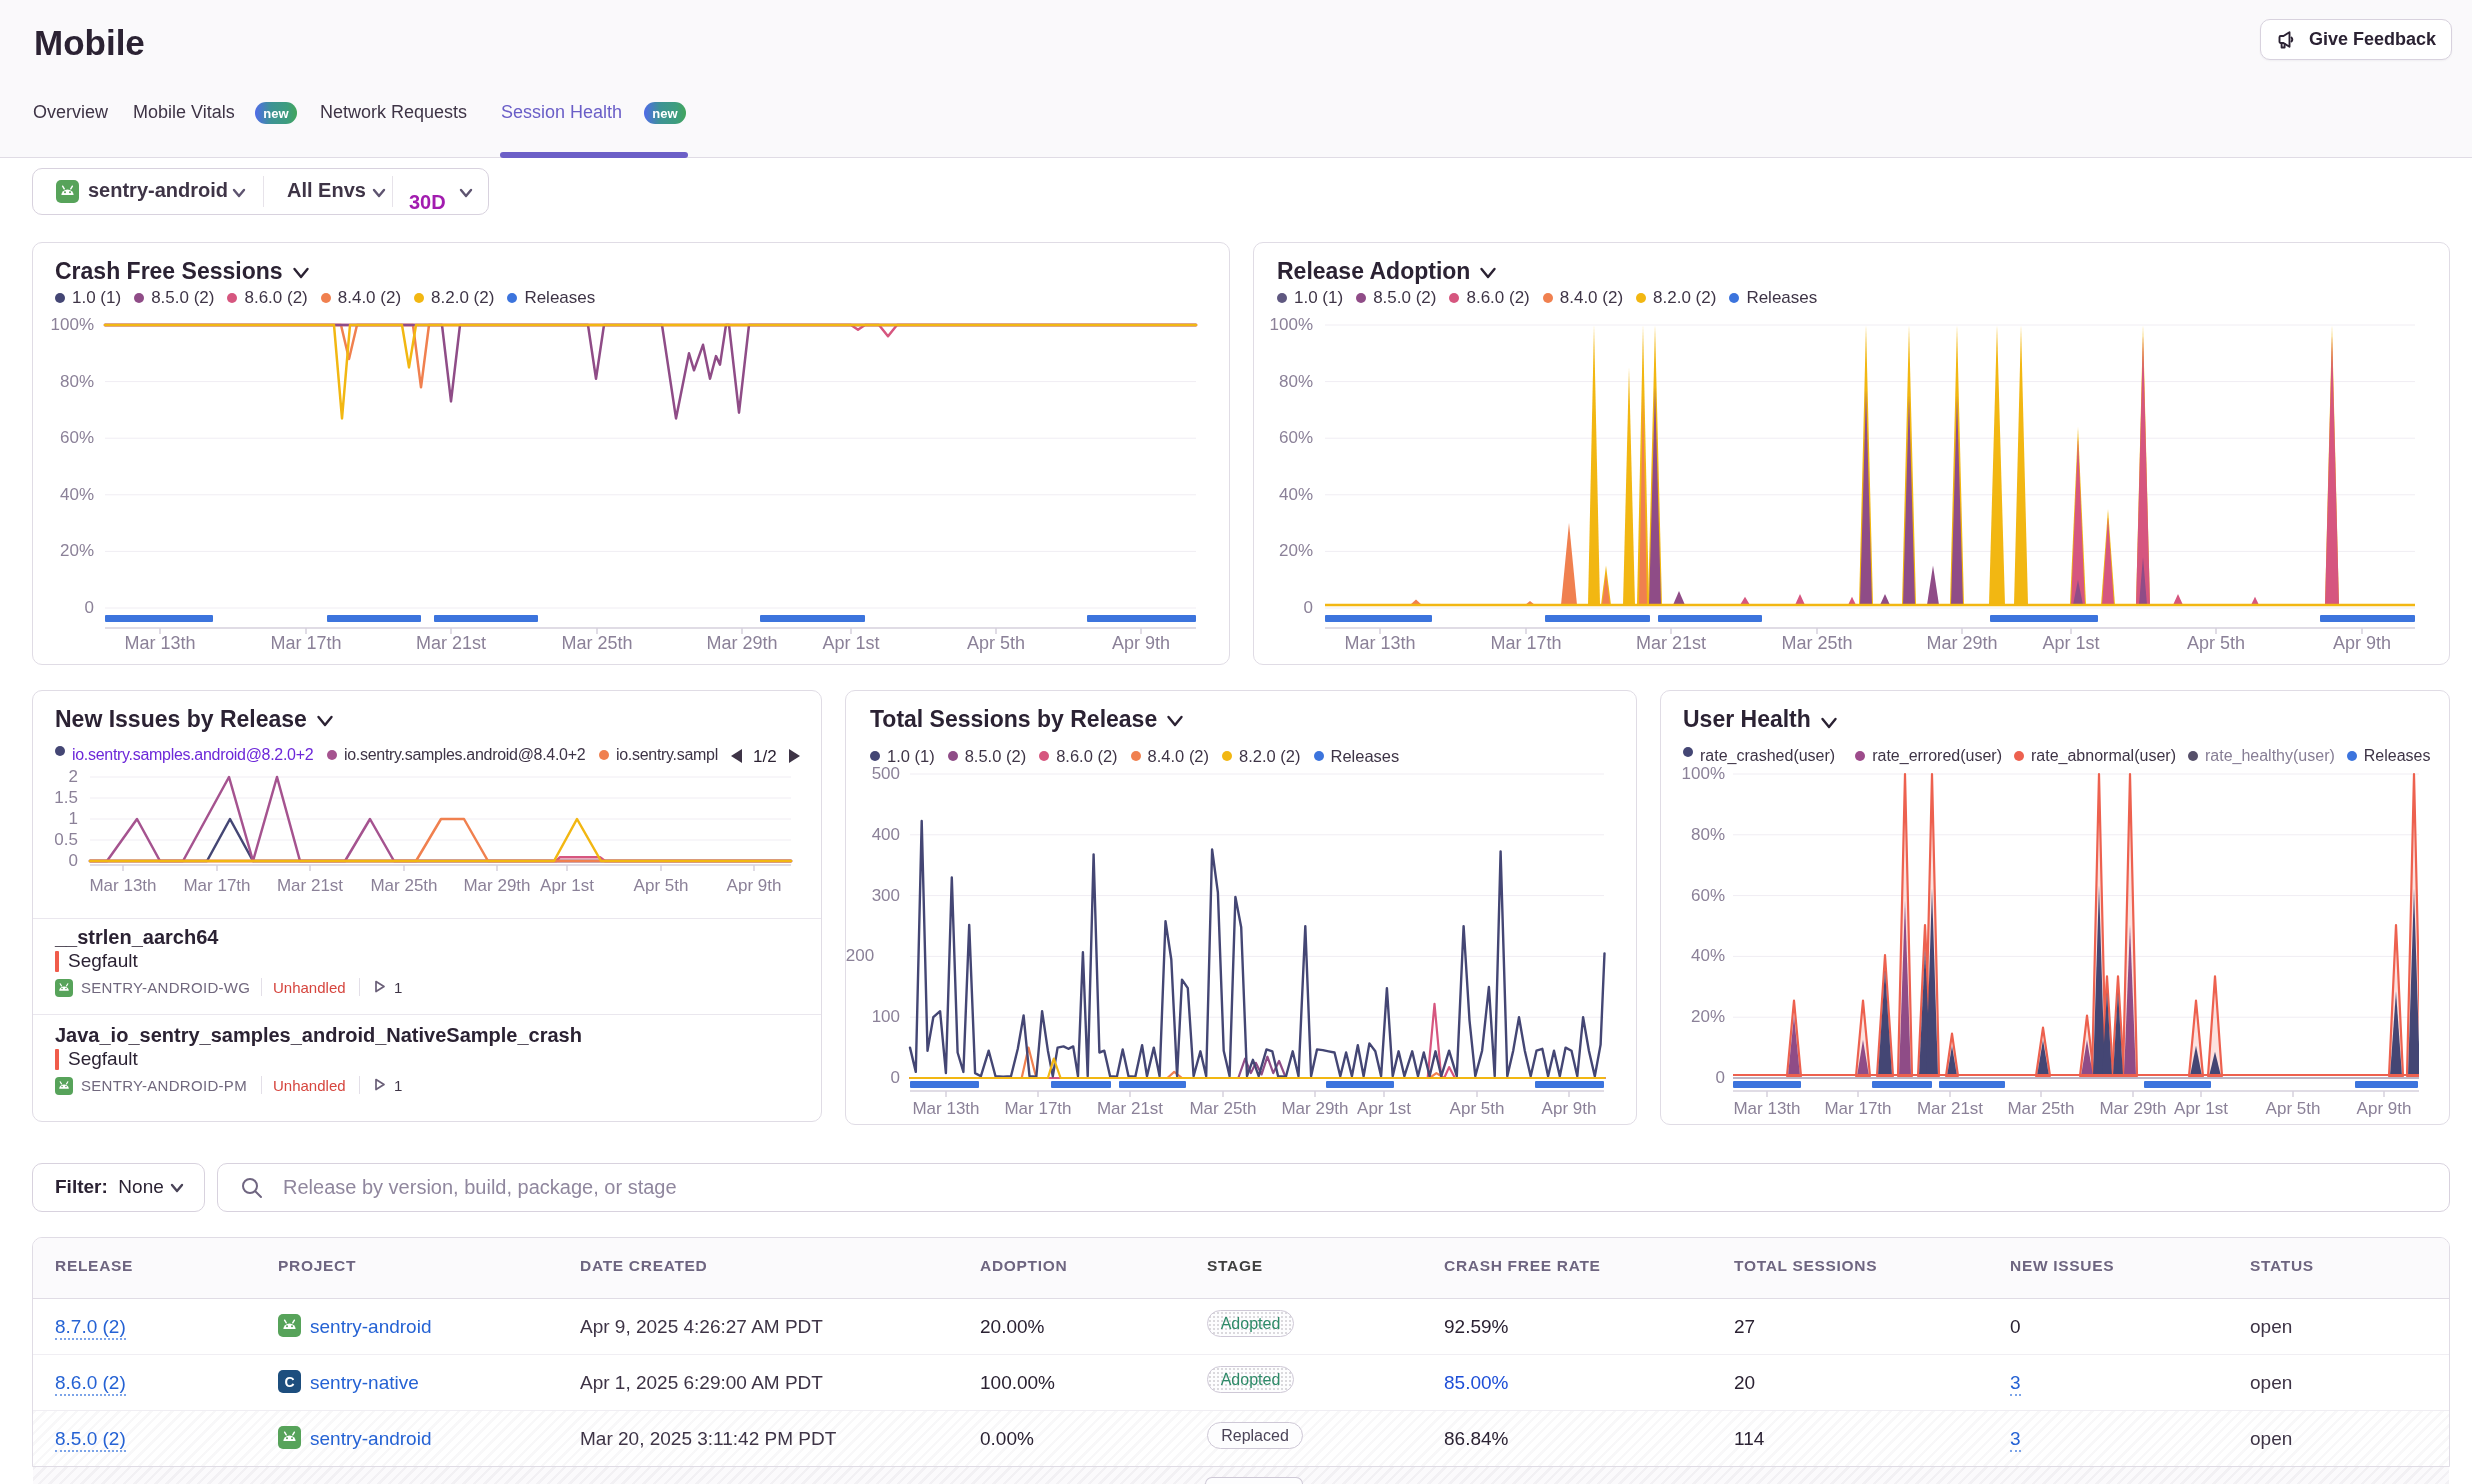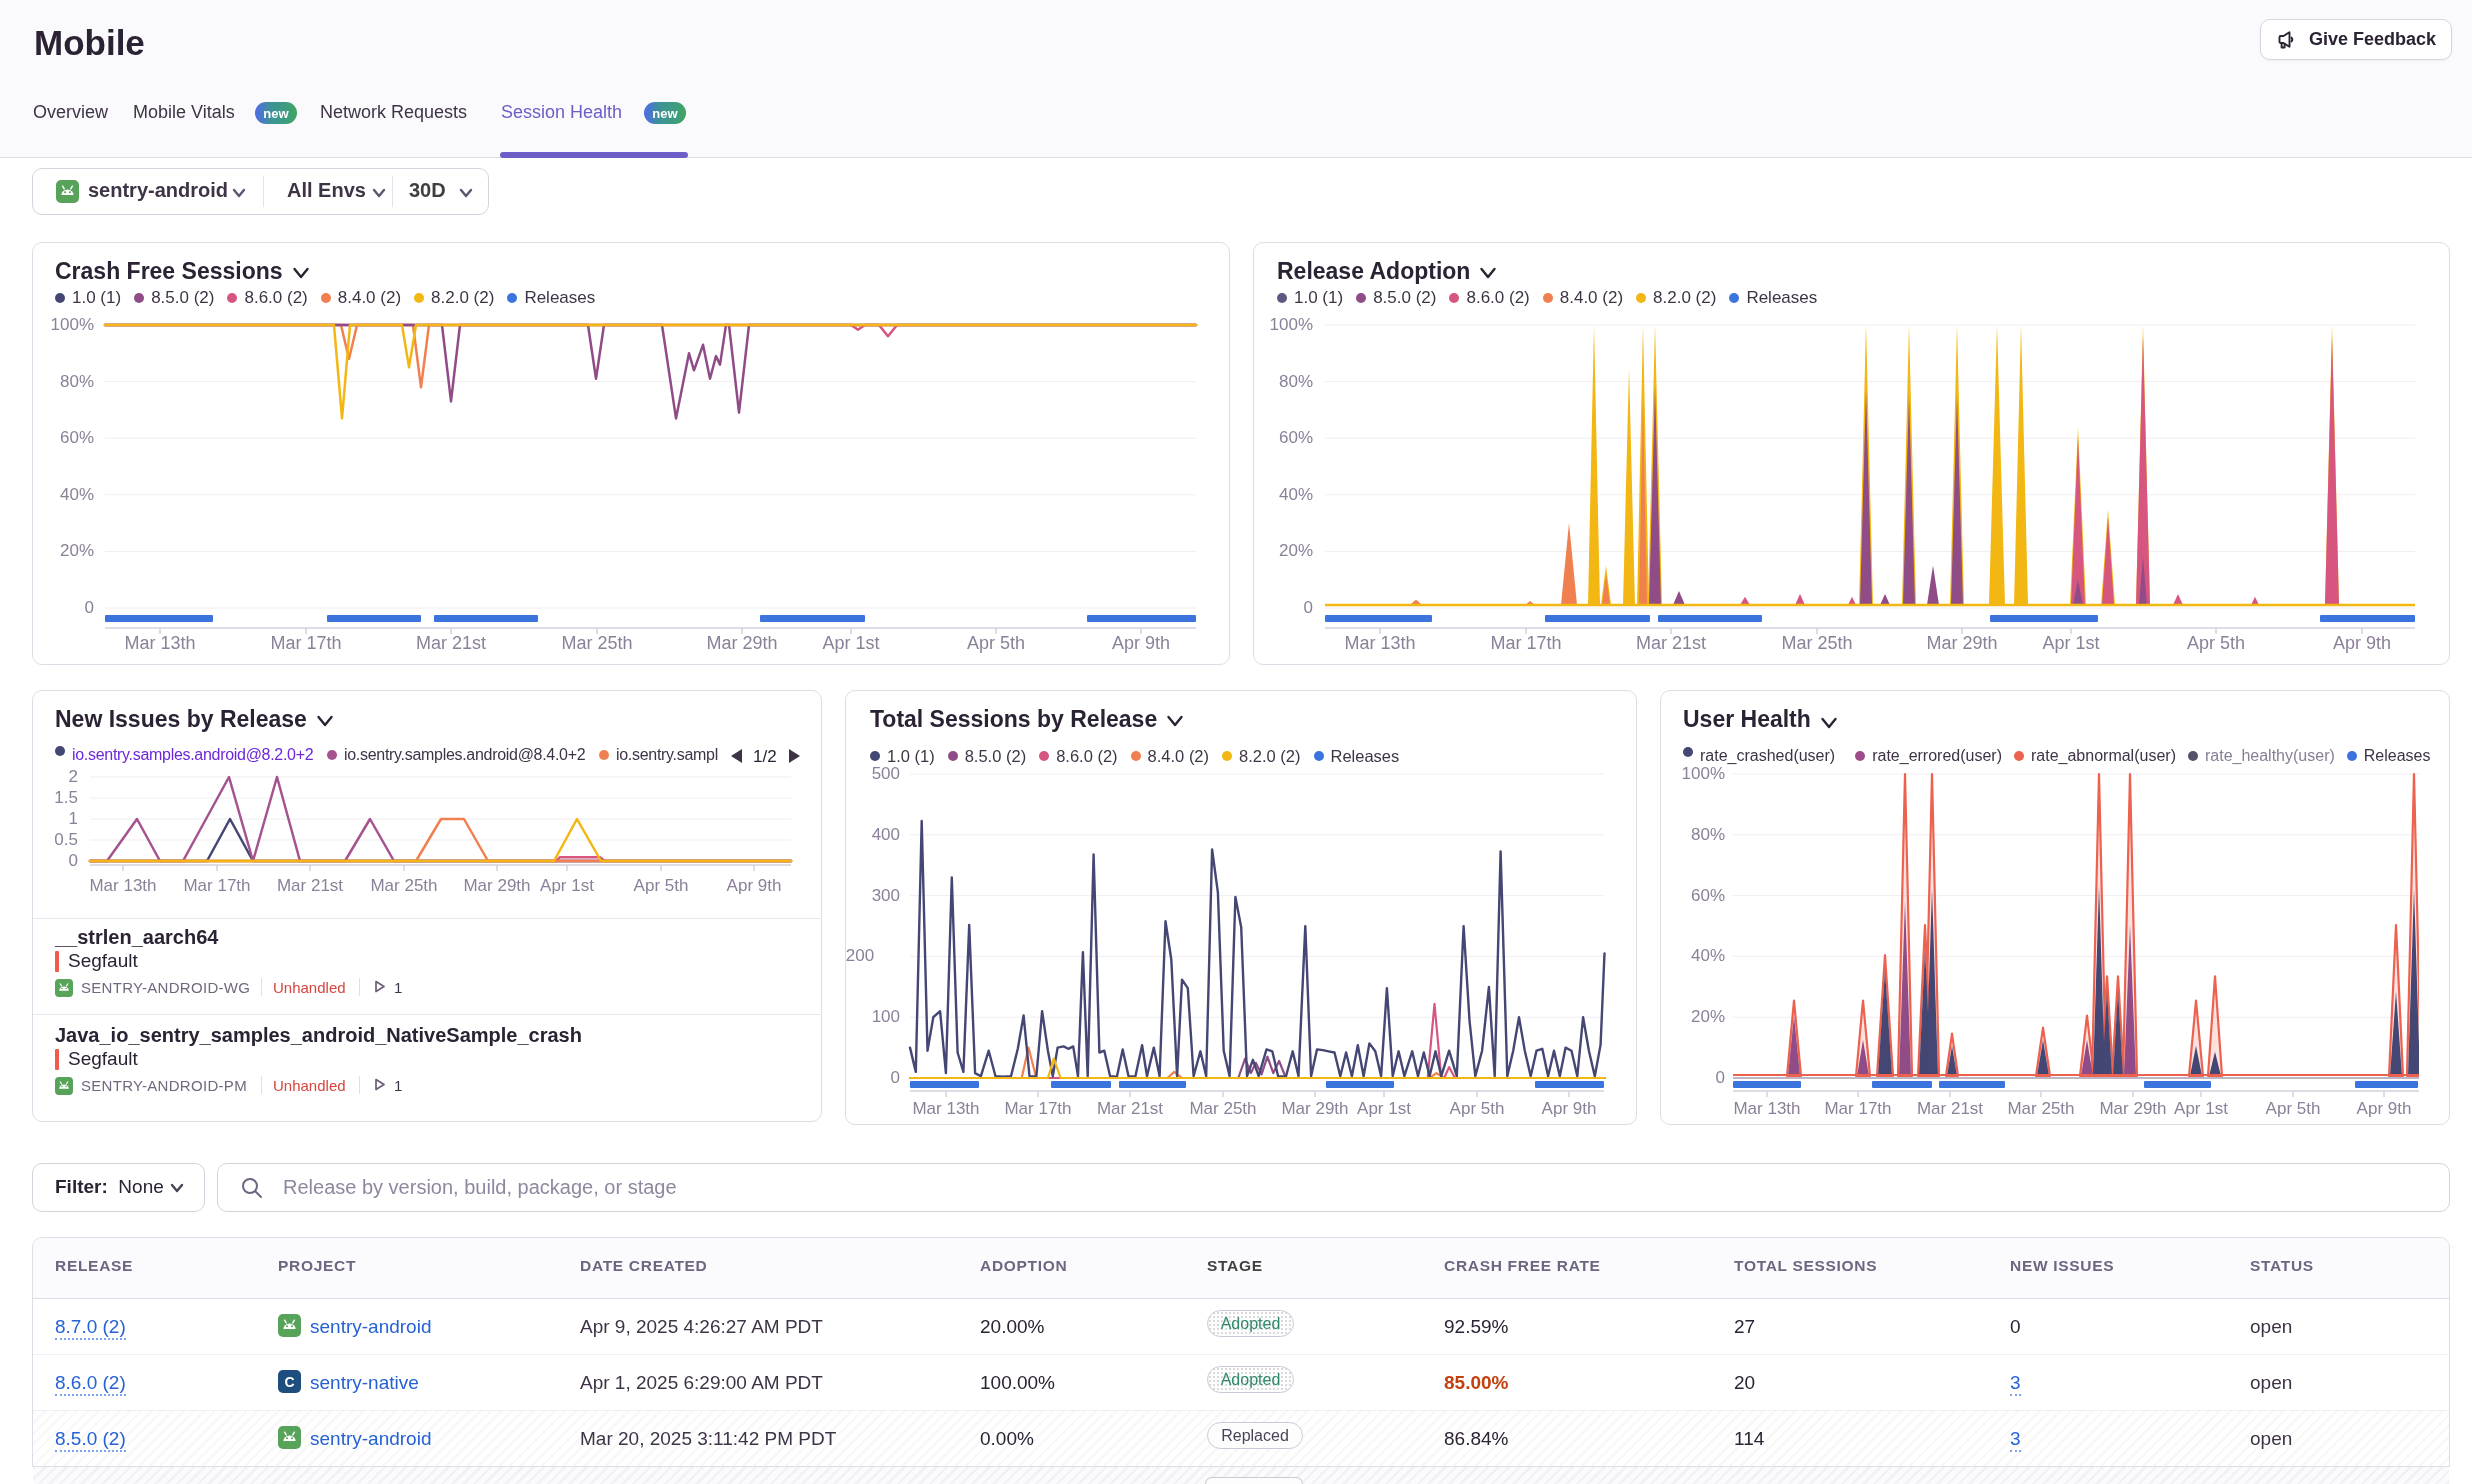--- a/index.html
+++ b/index.html
@@ -38,21 +38,21 @@
       </g>
     </svg>
 <div style="position:absolute;left:88px;top:179px;font-size:20px;color:#3E3446;font-weight:700;white-space:nowrap;">sentry-android</div>
 <svg style="position:absolute;left:230px;top:185px;" width="18" height="14" viewBox="230 185 18 14" fill="none">
       <path d="M234 190 L239 196 L244 190" stroke="#5E5470" stroke-width="2.4" stroke-linecap="round" stroke-linejoin="round"></path>
     </svg>
 <div style="position:absolute;left:287px;top:179px;font-size:20px;color:#3E3446;font-weight:700;white-space:nowrap;">All Envs</div>
 <svg style="position:absolute;left:370px;top:185px;" width="18" height="14" viewBox="370 185 18 14" fill="none">
       <path d="M374 190 L379 196 L384 190" stroke="#5E5470" stroke-width="2.4" stroke-linecap="round" stroke-linejoin="round"></path>
     </svg>
-<div style="position:absolute;left:409px;top:179px;font-size:20px;color:#404040;font-weight:700;white-space:nowrap;">30D</div>
+<div style="position:absolute;left:409px;top:191px;font-size:20px;color:#a21caf;font-weight:700;white-space:nowrap;">30D</div>
 <svg style="position:absolute;left:457px;top:185px;" width="18" height="14" viewBox="457 185 18 14" fill="none">
       <path d="M461 190 L466 196 L471 190" stroke="#5E5470" stroke-width="2.4" stroke-linecap="round" stroke-linejoin="round"></path>
     </svg>
 <div style="position:absolute;left:32px;top:242px;width:1198px;height:423px;background:#fff;border:1px solid #E0DCE5;border-radius:10px;box-sizing:border-box;"></div>
 <div style="position:absolute;left:55px;top:258px;display:flex;align-items:center;font-size:23px;font-weight:700;color:#2B2233;">Crash Free Sessions<svg width="20" height="20" viewBox="0 0 20 20" fill="none" style="margin-left:8px;margin-top:3px;">
         <path d="M3.5 6.0 L10 14.0 L16.5 6.0" stroke="#2B2233" stroke-width="2.4" stroke-linecap="round" stroke-linejoin="round"></path>
       </svg></div>
 <div style="position:absolute;left:55px;top:288px;height:20px;display:flex;align-items:center;font-size:17px;white-space:nowrap;">
       <span style="display:inline-flex;align-items:center;margin-right:13px;">
         <span style="width:10px;height:10px;border-radius:50%;background:#444674;margin-right:7px;flex:none;"></span>
@@ -544,21 +544,21 @@
 <div style="position:absolute;left:33px;top:1354px;width:2416px;height:1px;background:#F0EEF3;"></div>
 <div style="position:absolute;left:55px;top:1372px;font-size:19px;color:#3E3446;font-weight:400;white-space:nowrap;"><span style="color:#2562D4;border-bottom:2px dotted #7CA4E8;padding-bottom:1px;">8.6.0 (2)</span></div>
 <svg style="position:absolute;left:278px;top:1370px;" width="23" height="23" viewBox="0 0 23 23">
       <rect width="23" height="23" rx="5" fill="#1D4E7E"></rect>
       <text x="11.5" y="16.5" font-family="Liberation Sans,sans-serif" font-size="14" font-weight="700" fill="#fff" text-anchor="middle">C</text>
     </svg>
 <div style="position:absolute;left:310px;top:1372px;font-size:19px;color:#3E3446;font-weight:400;white-space:nowrap;"><span style="color:#2562D4;">sentry-native</span></div>
 <div style="position:absolute;left:580px;top:1372px;font-size:19px;color:#3E3446;font-weight:400;white-space:nowrap;">Apr 1, 2025 6:29:00 AM PDT</div>
 <div style="position:absolute;left:980px;top:1372px;font-size:19px;color:#2B2233;font-weight:400;white-space:nowrap;">100.00%</div>
 <div style="position:absolute;left:1207px;top:1366px;width:87px;height:27px;border:1px solid #CEC8D6;border-radius:14px;box-sizing:border-box;display:flex;align-items:center;justify-content:center;font-size:16px;color:#2E8A68;background-color:#FDFDFE;background-image:radial-gradient(rgba(43,34,51,0.16) 0.8px, transparent 1px);background-size:4px 4px;">Adopted</div>
-<div style="position:absolute;left:1444px;top:1372px;font-size:19px;color:#c2410c;font-weight:700;white-space:nowrap;">85.00%</div>
+<div style="position:absolute;left:1444px;top:1372px;font-size:19px;color:#1d4ed8;font-weight:400;white-space:nowrap;">85.00%</div>
 <div style="position:absolute;left:1734px;top:1372px;font-size:19px;color:#2B2233;font-weight:400;white-space:nowrap;">20</div>
 <div style="position:absolute;left:2010px;top:1372px;font-size:19px;color:#3E3446;font-weight:400;white-space:nowrap;"><span style="color:#2562D4;border-bottom:2px dotted #7CA4E8;padding-bottom:1px;">3</span></div>
 <div style="position:absolute;left:2250px;top:1372px;font-size:19px;color:#3E3446;font-weight:400;white-space:nowrap;">open</div>
 <div style="position:absolute;left:33px;top:1410px;width:2416px;height:1px;background:#F0EEF3;"></div>
 <div style="position:absolute;left:33px;top:1411px;width:2416px;height:55px;background:repeating-linear-gradient(135deg,rgba(80,70,95,0.04) 0 2.5px,rgba(80,70,95,0) 2.5px 7.5px);"></div>
 <div style="position:absolute;left:55px;top:1428px;font-size:19px;color:#3E3446;font-weight:400;white-space:nowrap;"><span style="color:#2562D4;border-bottom:2px dotted #7CA4E8;padding-bottom:1px;">8.5.0 (2)</span></div>
 <svg style="position:absolute;left:278px;top:1426px;" width="23" height="23" viewBox="0 0 23 23">
       <rect width="23" height="23" rx="5" fill="#57A35A"></rect>
       <g transform="scale(0.9583333333333334)">
         <path d="M5.6 15.6 a6.4 5.6 0 0 1 12.8 0 z" fill="#fff"></path>

